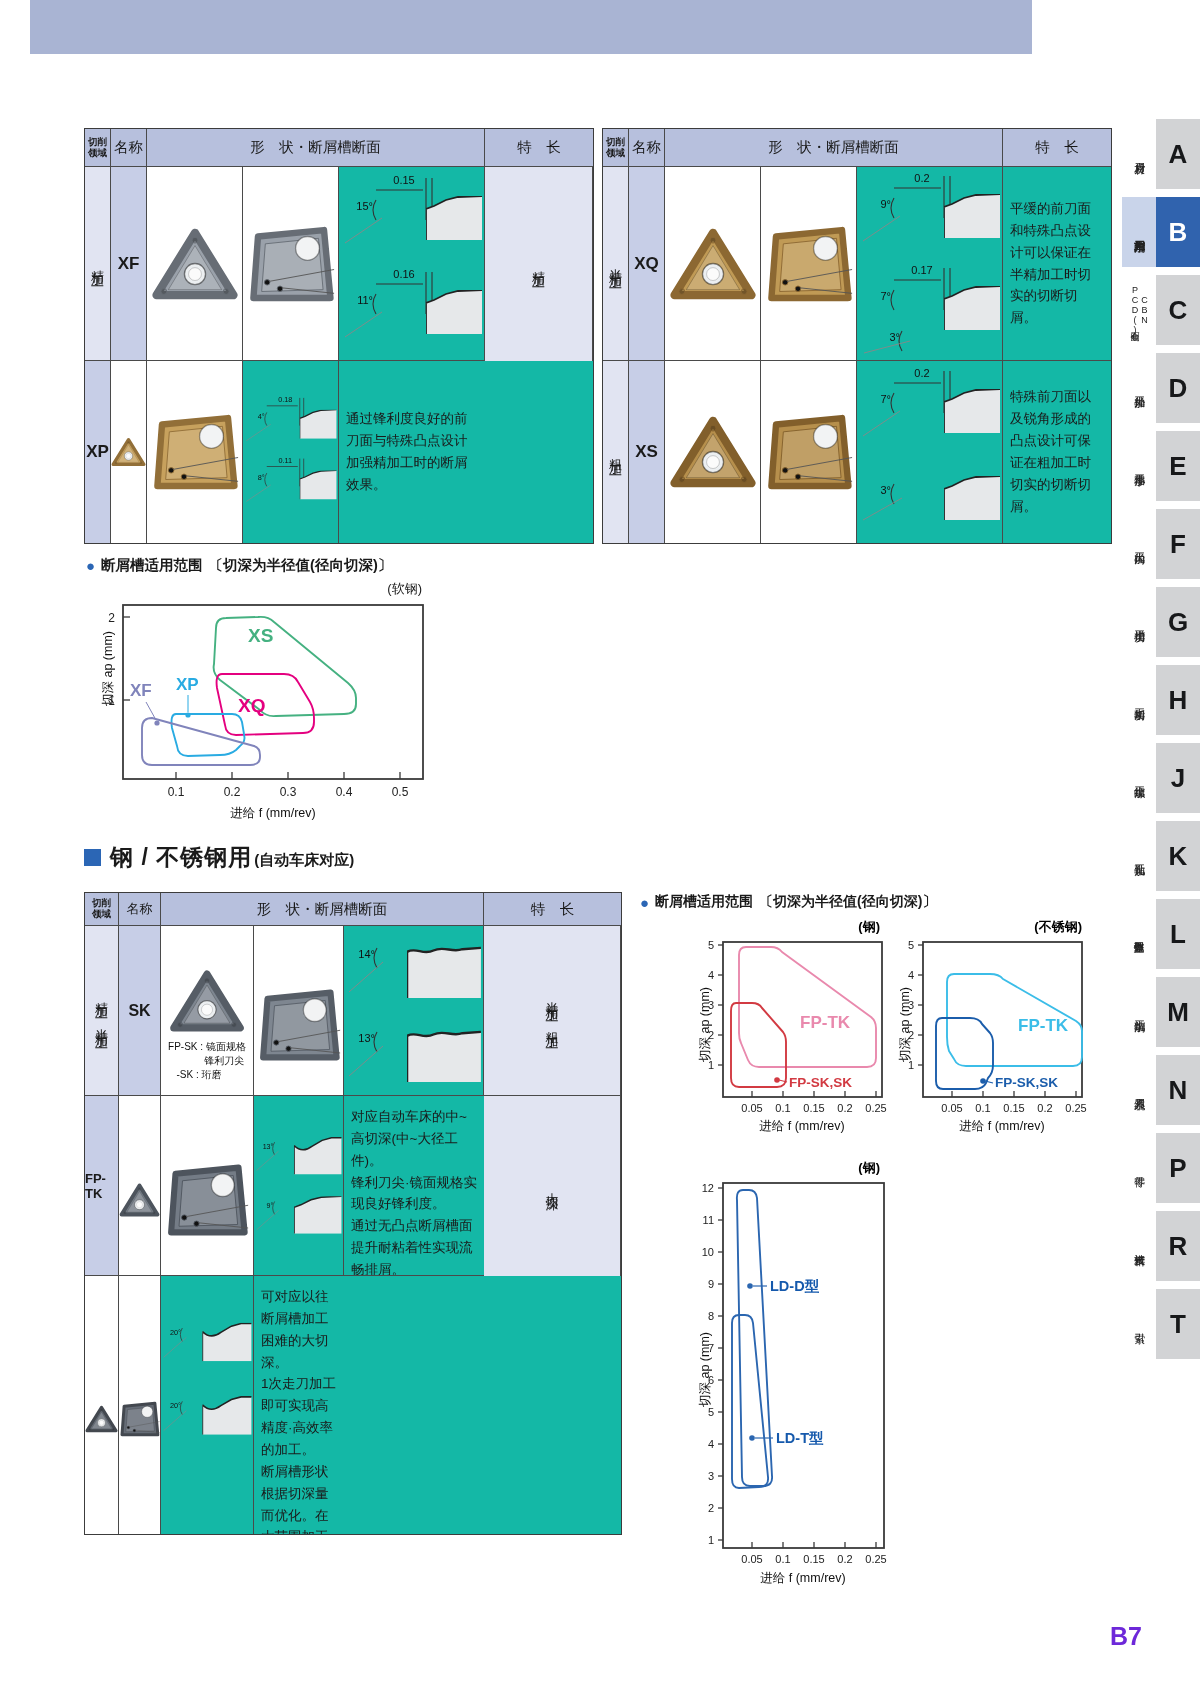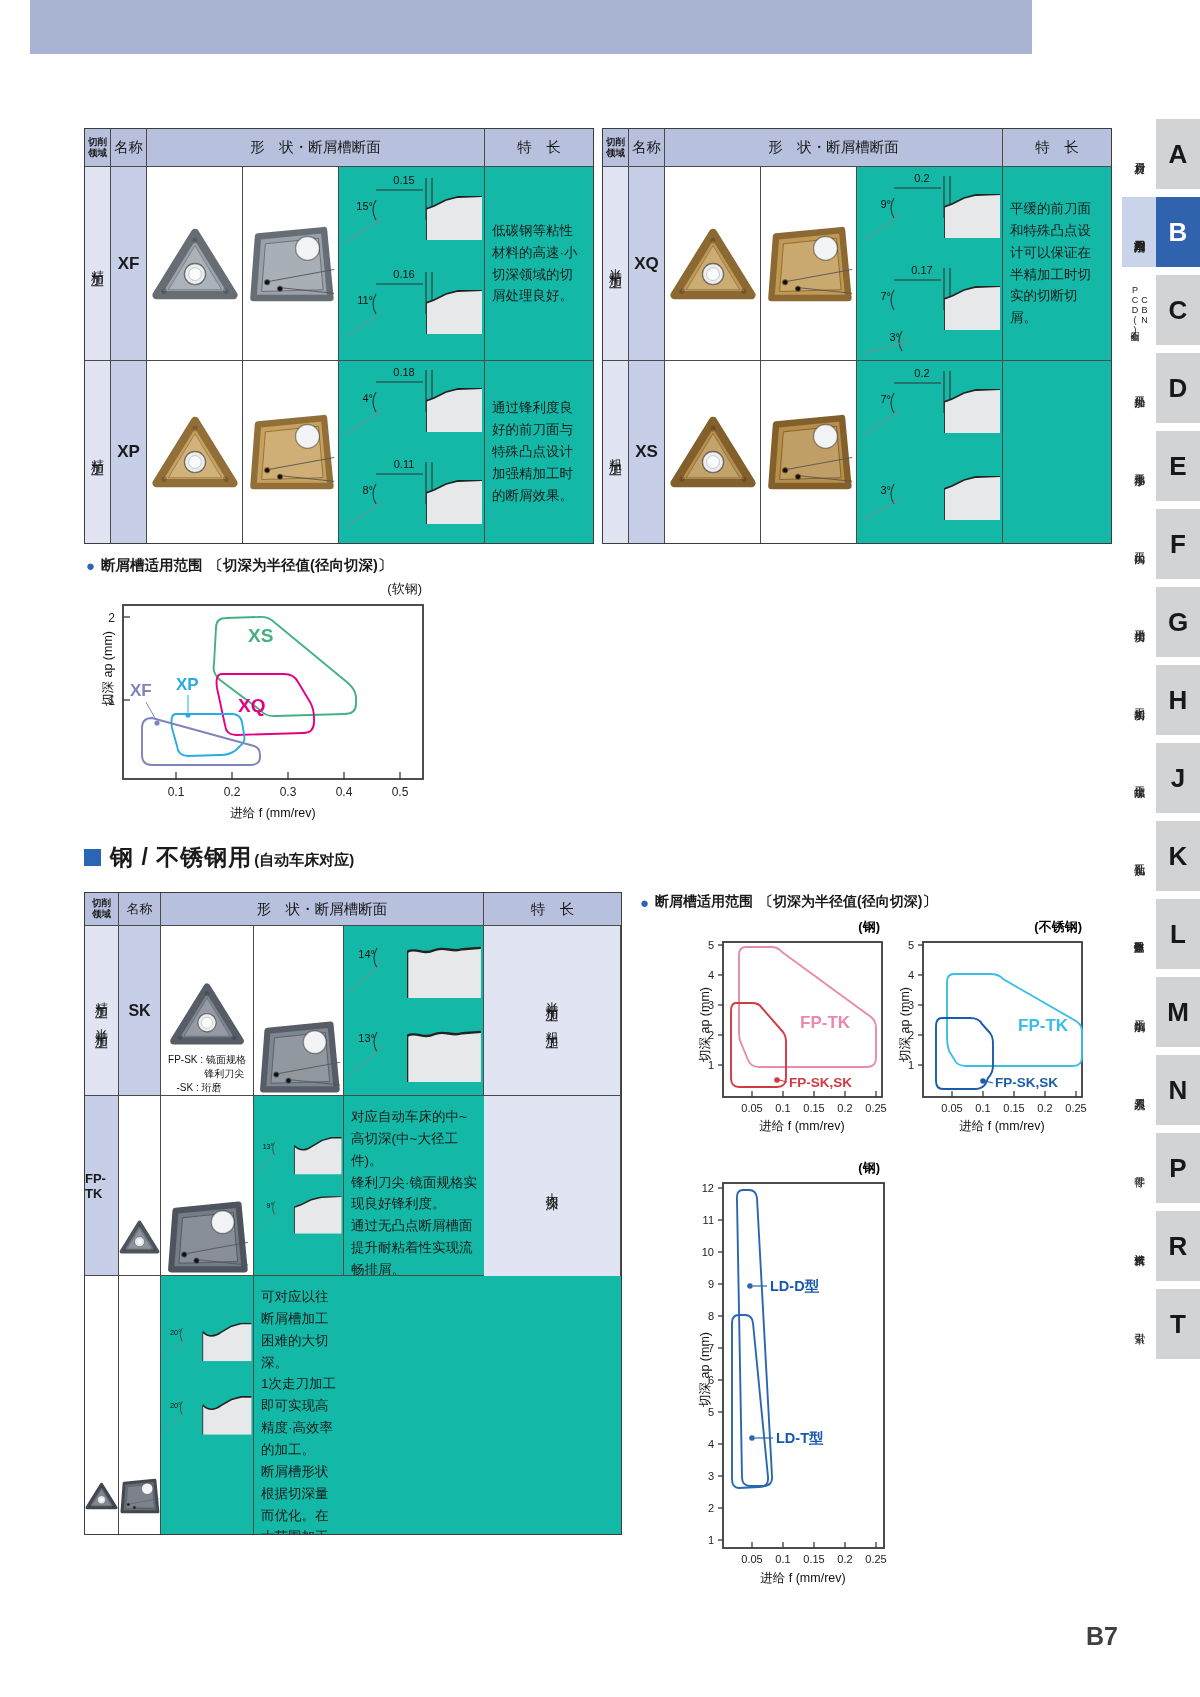--- a/index.html
+++ b/index.html
@@ -18,21 +18,21 @@
   .cell{border-right:1px solid #4a4a4a;border-bottom:1px solid #4a4a4a;display:flex;align-items:center;justify-content:center;box-sizing:border-box;overflow:hidden;}
   .lc{border-right:none;} .lr{border-bottom:none;}
   .ch{background:#b7c0dd;font-weight:normal;font-size:14.5px;text-align:center;}
   .ch.small{font-size:9.5px;line-height:1.15;white-space:pre-line;font-weight:bold;}
   .shapespan{grid-column:3/6;}
   .ca{background:#e1e4f2;}
   .cn{background:#c7cee7;font-weight:bold;font-size:17px;}
   .cn.s2n{font-size:13px;}
   .vtext{writing-mode:vertical-rl;text-orientation:upright;font-size:13px;letter-spacing:3px;line-height:1;}
   .cp{background:#fff;}
-  .cp.top{align-items:flex-end;padding-top:28px;}
+  .cp.top{align-items:center;padding-top:28px;}
   .cf{font-size:13.5px;line-height:1.62;padding:4px 7px;text-align:left;justify-content:flex-start;white-space:pre-line;}
   .cf.mid{align-items:center;}
   .cf.topal{align-items:flex-start;padding-top:10px;}
   .photocol{display:flex;flex-direction:column;align-items:center;gap:5px;}
   .notes{font-size:10px;line-height:1.4;white-space:pre;text-align:left;color:#111;}
   
   svg{display:block;}
   svg text{font-family:inherit;}
   .diag .dim{font-size:11px;text-anchor:middle;fill:#111;}
   .diag .ang{font-size:11px;text-anchor:end;fill:#111;}
@@ -50,21 +50,21 @@
   .ylab{position:absolute;transform:rotate(-90deg);transform-origin:0 0;font-size:12.5px;white-space:nowrap;color:#111;}
   .ctitle{position:absolute;font-size:14.5px;font-weight:bold;display:flex;align-items:center;gap:6px;}
   .ctitle .b{color:#2b66b5;font-size:15px;}
   .mat{position:absolute;font-size:13px;font-weight:normal;text-align:right;}
   
   .tab{position:absolute;left:1122px;width:78px;height:70px;display:flex;align-items:stretch;cursor:pointer;}
   .tlabel{width:34px;display:flex;align-items:center;justify-content:center;writing-mode:vertical-rl;text-orientation:upright;font-size:11px;line-height:1.05;white-space:pre-line;color:#222;text-align:center;}
   .tletter{width:44px;background:#d2d3d5;color:#17181a;font-weight:bold;font-size:26px;display:flex;align-items:center;justify-content:center;}
   .tab.active .tletter{background:#3063ae;color:#fff;}
   .tab.active .tlabel{background:#c9d4ea;font-weight:bold;}
-  .pageno{position:absolute;left:1062px;top:1622px;width:80px;text-align:center;font-size:25px;font-weight:bold;color:#404040;}
+  .pageno{position:absolute;left:1062px;top:1622px;width:80px;text-align:right;font-size:25px;font-weight:bold;color:#6d28d9;}
 </style>
 </head>
 <body>
 
 <svg width="0" height="0" style="position:absolute">
   <defs>
     <symbol id="profA" viewBox="0 0 56 44">
       <path d="M0,13 L8,10 20,4 32,1 56,0 L56,44 0,44 Z" fill="#e6e8ea"></path>
       <path d="M0,13 L8,10 20,4 32,1 56,0 M0,13 L0,44" fill="none" stroke="#222" stroke-width="1.8"></path>
     </symbol>
@@ -143,21 +143,20 @@
           <line class="dln" x1="36" y1="19" x2="83" y2="19"></line>
             <line class="dln" x1="86" y1="7" x2="86" y2="49"></line>
             <line class="dln" x1="92" y1="7" x2="92" y2="39"></line>
           <text class="ang" x="33" y="39">11°</text>
           <path class="arc" d="M36,29 Q30,39 36,49"></path>
           <line class="ldr" x1="5" y1="72" x2="42" y2="47"></line>
           <use href="#profA" x="86" y="25" width="56" height="44"></use>
         </g>
       </svg>
     </div>
-    <div class="cell cf mid lc">低碳钢等粘性材料的高速·小切深领域的切屑处理良好。</div>
 
     <div class="cell ca lr">
         <span class="vtext">精加工</span>
       </div>
     <div class="cell cn lr">XP</div>
     <div class="cell cp lr">
       <svg width="88" height="80" viewBox="0 0 96 84">
           <g fill="#c7a15d">
             <use href="#tri" stroke="#926f38"></use>
           </g>
@@ -281,20 +280,21 @@
           <use href="#profA" x="86" y="25" width="56" height="44"></use>
         </g>
         <g transform="translate(0,98)">
           <text class="ang" x="33" y="32">3°</text>
           <path class="arc" d="M36,22 Q30,32 36,42"></path>
           <line class="ldr" x1="5" y1="58" x2="44" y2="36"></line>
           <use href="#profA" x="86" y="14" width="56" height="44"></use>
         </g>
       </svg>
     </div>
+    <div class="cell cf mid lc lr">特殊前刀面以及锐角形成的凸点设计可保证在粗加工时切实的切断切屑。</div>
   </div>
 
   <div class="ctitle" style="left:86px;top:556px;">
     <span class="b">●</span>
     <span>断屑槽适用范围</span>
     <span>〔切深为半径值(径向切深)〕</span>
   </div>
   <div class="mat" style="left:300px;top:580px;width:122px;">(软钢)</div>
   <div class="ylab" style="left:100px;top:706px;">切深 ap (mm)</div>
   <svg class="chart" style="left:86px;top:552px;" width="442" height="272" viewBox="0 0 442 272">

